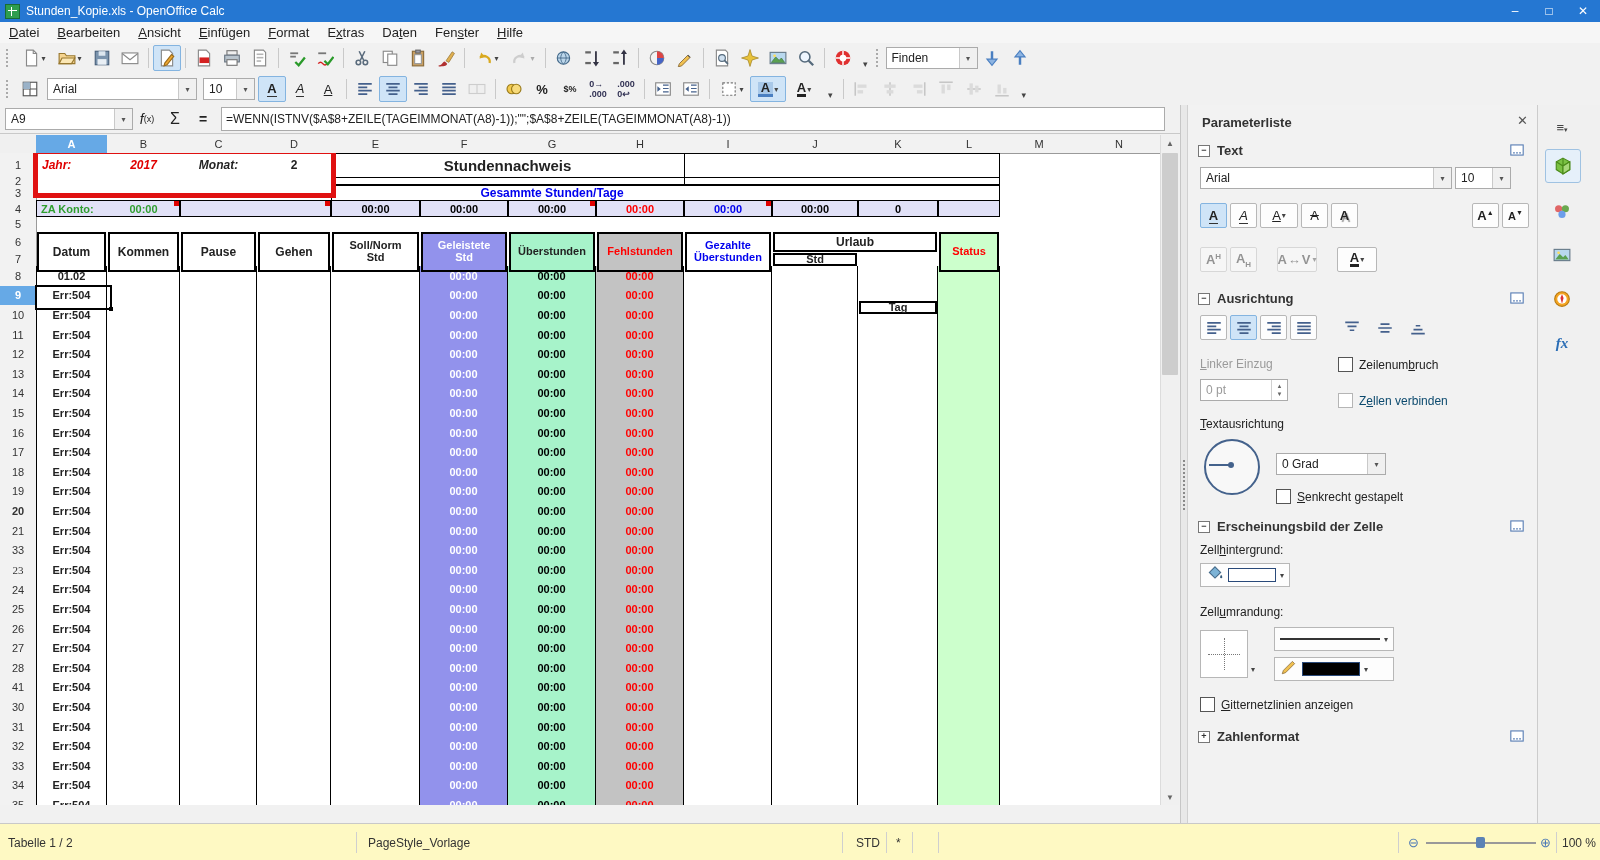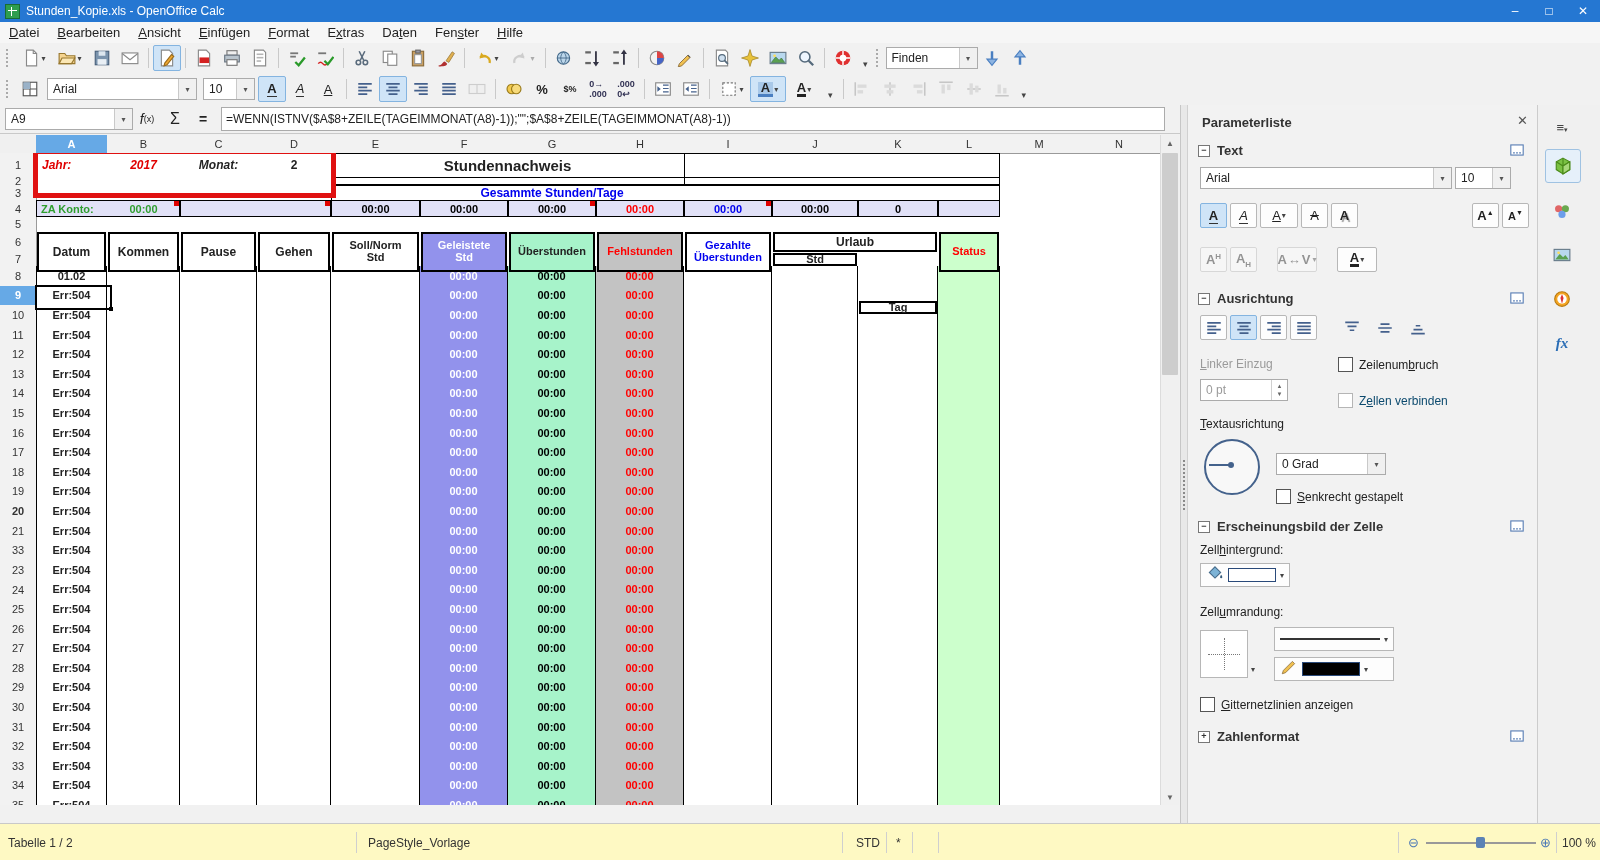--- a/index.html
+++ b/index.html
@@ -687,27 +687,27 @@
           <div class="rh" style="top: 211px; height: 19.6px;">13</div>
           <div class="rh" style="top: 230.6px; height: 19.6px;">14</div>
           <div class="rh" style="top: 250.2px; height: 19.6px;">15</div>
           <div class="rh" style="top: 269.8px; height: 19.6px;">16</div>
           <div class="rh" style="top: 289.4px; height: 19.6px;">17</div>
           <div class="rh" style="top: 309px; height: 19.6px;">18</div>
           <div class="rh" style="top: 328.6px; height: 19.6px;">19</div>
           <div class="rh" style="top: 348.2px; height: 19.6px; font-weight: bold;">20</div>
           <div class="rh" style="top: 367.8px; height: 19.6px;">21</div>
           <div class="rh" style="top: 387.4px; height: 19.6px;">33</div>
-          <div class="rh" style="top: 407px; height: 19.6px;">23</div>
+          <div class="rh" style="top: 407px; height: 19.6px; font-family: Liberation Serif, serif;">23</div>
           <div class="rh" style="top: 427px; height: 19.6px;">24</div>
           <div class="rh" style="top: 446.2px; height: 19.6px;">25</div>
           <div class="rh" style="top: 465.8px; height: 19.6px;">26</div>
           <div class="rh" style="top: 485.4px; height: 19.6px;">27</div>
           <div class="rh" style="top: 505px; height: 19.6px;">28</div>
-          <div class="rh" style="top: 524.6px; height: 19.6px;">29</div>
+          <div class="rh" style="top: 524.6px; height: 19.6px;">41</div>
           <div class="rh" style="top: 544.2px; height: 19.6px;">30</div>
           <div class="rh" style="top: 563.8px; height: 19.6px;">31</div>
           <div class="rh" style="top: 583.4px; height: 19.6px;">32</div>
           <div class="rh" style="top: 603px; height: 19.6px;">33</div>
           <div class="rh" style="top: 622.6px; height: 19.6px;">34</div>
           <div class="rh" style="top: 642.2px; height: 19.6px;">35</div>
         </div>
       <div id="data-rows">
           <div class="dc c-a" style="left: 36px; width: 71px; top: 113px; height: 20.6px;">01.02</div>
           <div class="dc " style="left: 107px; width: 73px; top: 113px; height: 20.6px;"></div>

